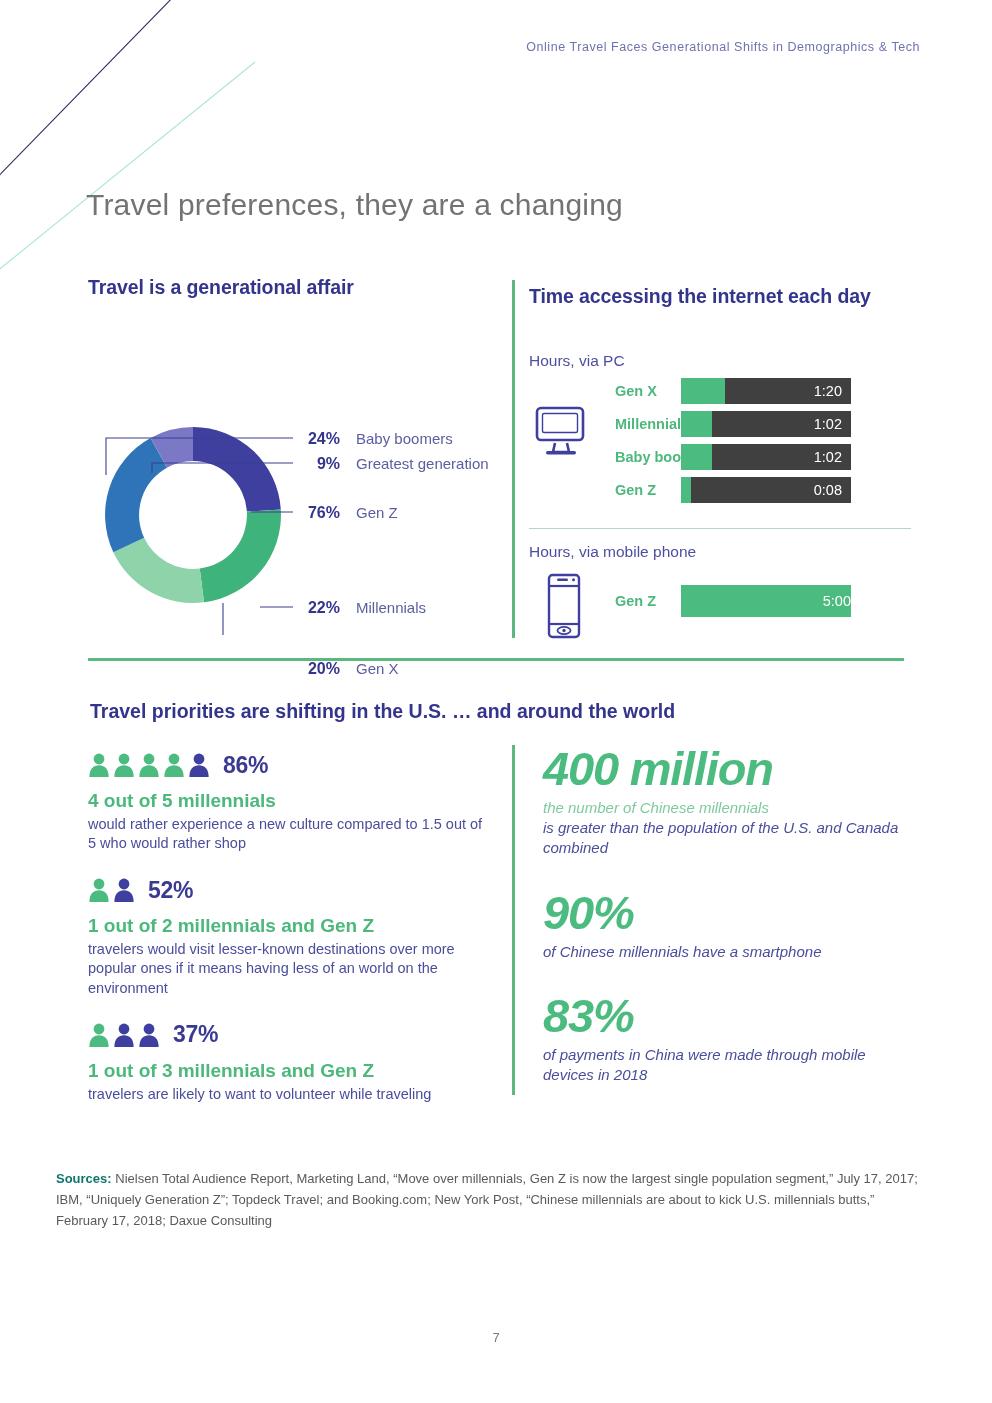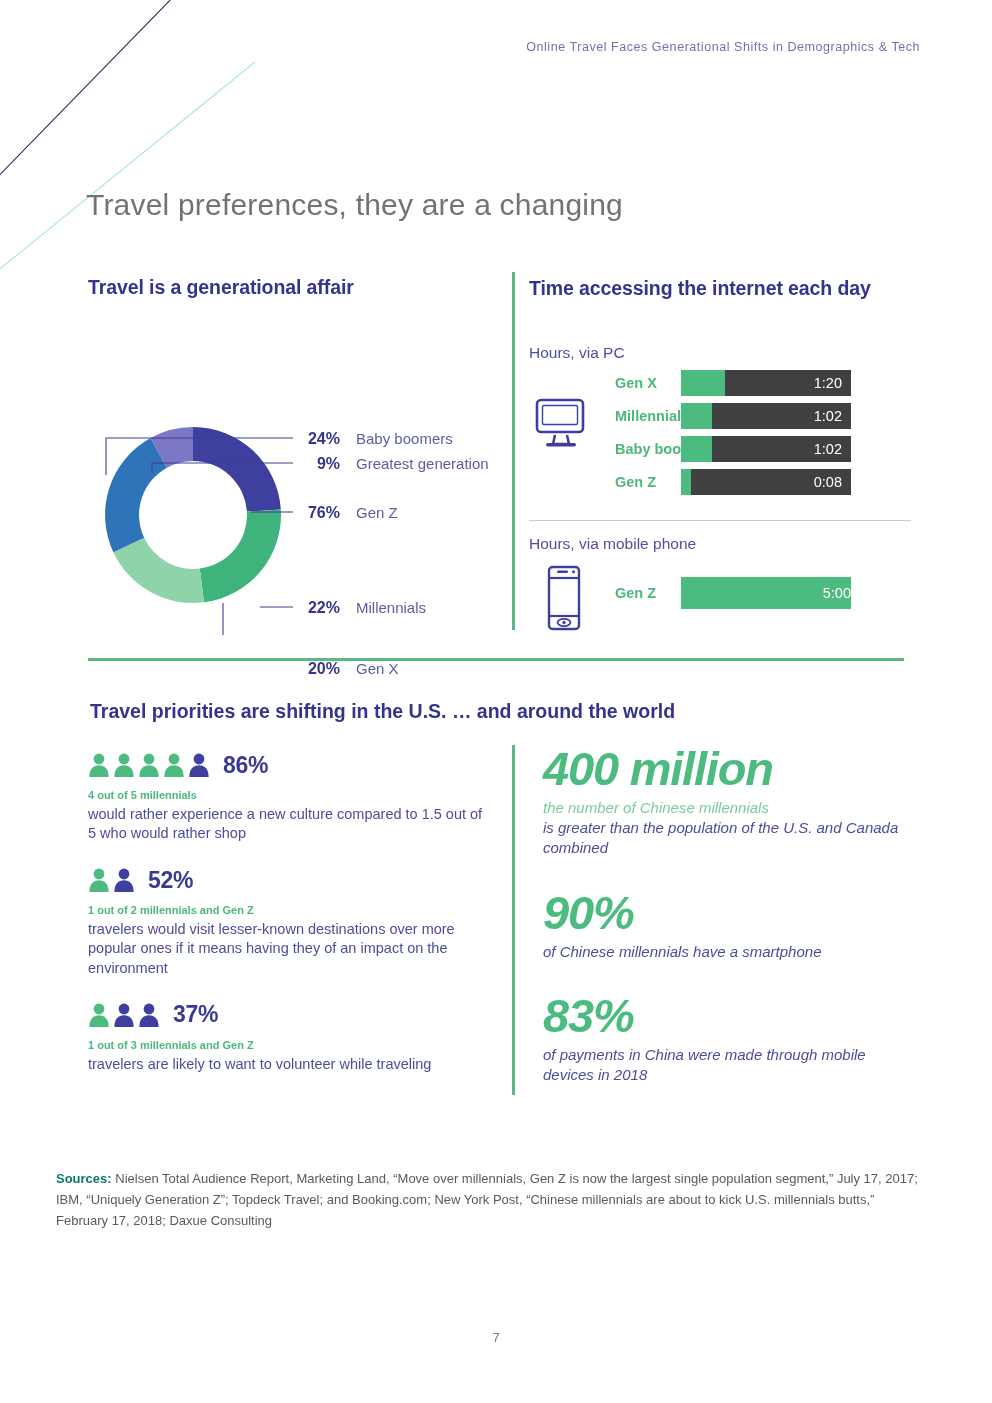--- a/index.html
+++ b/index.html
@@ -37,21 +37,21 @@
   .donut-labels{position:absolute;left:0;top:60px;width:410px;height:300px;}
   .dl{position:absolute;display:flex;align-items:baseline;}
   .dl .pct{
     font-size:16px;font-weight:bold;color:#33348c;
     width:52px;text-align:right;
   }
   .dl .nm{
     font-size:15px;font-weight:400;color:#5b5e9e;margin-left:16px;white-space:nowrap;
   }
   
-  .net-block{position:absolute;left:512px;top:272px;width:400px;height:368px;}
+  .net-block{position:absolute;left:512px;top:280px;width:400px;height:368px;}
   .net-rule{position:absolute;left:0;top:0;width:3px;height:358px;background:#5cb87f;}
   .net-title{position:absolute;left:17px;top:4px;width:360px;}
   .net-sub{
     position:absolute;left:17px;font-size:15.5px;color:#4c4fa0;font-weight:400;
   }
   .bars{position:absolute;}
   .bar-row{display:flex;align-items:center;height:26px;margin-bottom:7px;}
   .bar-label{
     width:152px;font-size:14.5px;font-weight:bold;color:#4cb87c;
     padding-left:86px;box-sizing:border-box;white-space:nowrap;
@@ -72,21 +72,21 @@
   
   .mid-rule{position:absolute;left:88px;top:658px;width:816px;height:2.5px;background:#5cb87f;}
   
   .lower-title{position:absolute;left:90px;top:700px;font-size:19.5px;font-weight:bold;color:#33348c;white-space:nowrap;}
   .lower-rule{position:absolute;left:512px;top:745px;width:2.5px;height:350px;background:#5cb87f;}
   .left-stats{position:absolute;left:88px;top:748px;width:400px;}
   .stat{margin-bottom:20px;}
   .stat-top{display:flex;align-items:center;height:34px;}
   .people{display:flex;align-items:flex-end;gap:3px;margin-right:13px;}
   .stat-pct{font-size:23px;font-weight:bold;color:#3a3a93;letter-spacing:-.3px;}
-  .stat-lead{font-size:11px;font-weight:bold;color:#4cb87c;margin-top:7px;line-height:1.25;}
+  .stat-lead{font-size:19px;font-weight:bold;color:#4cb87c;margin-top:7px;line-height:1.25;}
   .stat-body{font-size:14.5px;font-weight:400;color:#4a4d9b;line-height:1.33;margin-top:2px;}
   .right-stats{position:absolute;left:543px;top:745px;width:370px;}
   .big-num{font-size:47px;font-weight:bold;color:#4cbb7f;letter-spacing:-1.2px;line-height:1.02;}
   .big-sub-green{font-size:15px;color:#7ccb9d;font-weight:400;line-height:1.32;}
   .big-sub{font-size:15px;color:#4a4d9b;font-weight:400;line-height:1.32;}
   .rstat{margin-bottom:28px;font-style:italic;}
   .rstat .big-num{margin-bottom:5px;}
   
   .sources{
     position:absolute;left:56px;top:1168px;width:872px;
@@ -281,21 +281,21 @@
             <path d="M 1.4 25 C 1.4 16.5 5.6 13.3 11 13.3 C 16.4 13.3 20.6 16.5 20.6 25 Z" fill="#4cbb7f"></path>
           </svg>
         <svg width="22" height="26" viewBox="0 0 22 26">
             <circle cx="11" cy="7" r="5.4" fill="#3e3f9e"></circle>
             <path d="M 1.4 25 C 1.4 16.5 5.6 13.3 11 13.3 C 16.4 13.3 20.6 16.5 20.6 25 Z" fill="#3e3f9e"></path>
           </svg>
       </span>
       <span class="stat-pct">52%</span>
     </div>
     <div class="stat-lead">1 out of 2 millennials and Gen Z</div>
-    <div class="stat-body">travelers would visit lesser-known destinations over more popular ones if it means having they of an impact on the environment</div>
+    <div class="stat-body">travelers would visit lesser-known destinations over more popular ones if it means having less of an world on the environment</div>
   </div>
 
   <div class="stat">
     <div class="stat-top">
       <span class="people">
         <svg width="22" height="26" viewBox="0 0 22 26">
             <circle cx="11" cy="7" r="5.4" fill="#4cbb7f"></circle>
             <path d="M 1.4 25 C 1.4 16.5 5.6 13.3 11 13.3 C 16.4 13.3 20.6 16.5 20.6 25 Z" fill="#4cbb7f"></path>
           </svg>
         <svg width="22" height="26" viewBox="0 0 22 26">

